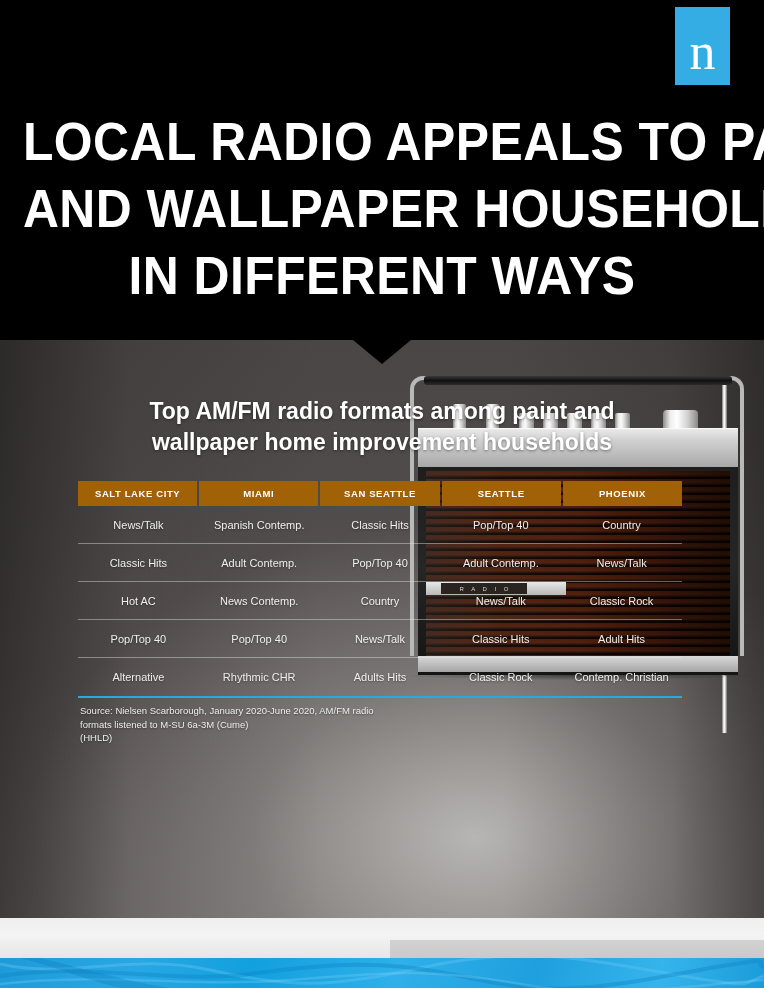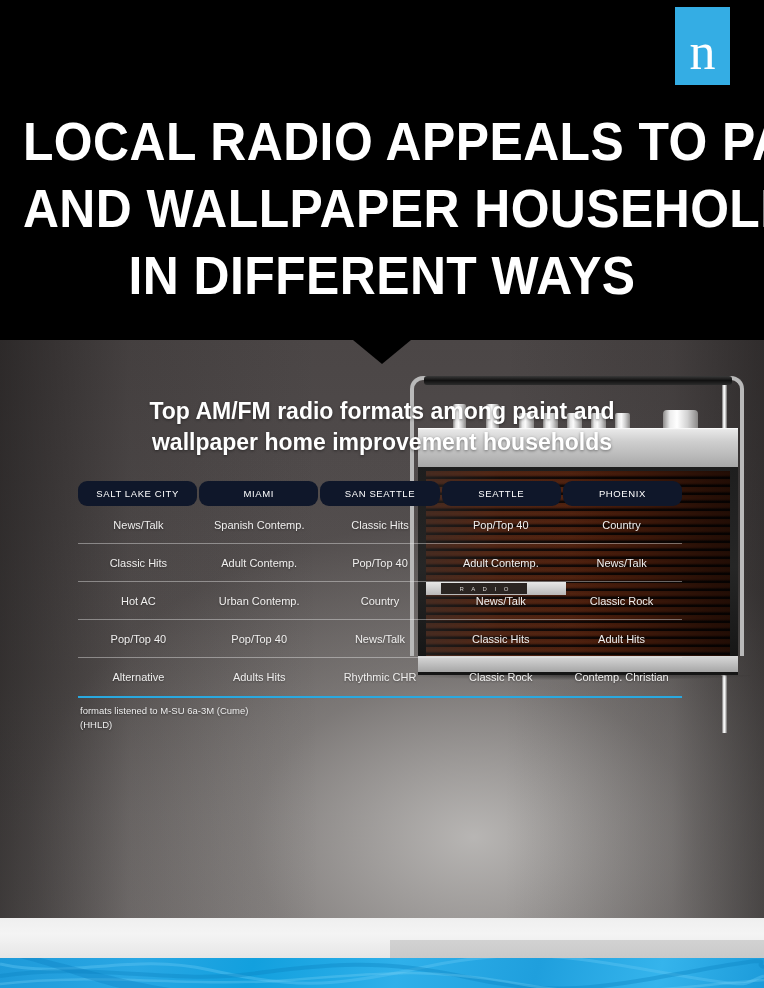--- a/index.html
+++ b/index.html
@@ -171,23 +171,23 @@
     position:absolute; left:82px; top:56px; width:600px;
     text-align:center; color:#ffffff;
     font-size:23px; line-height:31px; font-weight:700;
     text-shadow:0 1px 3px rgba(0,0,0,0.45);
   }
   .subtitle span { display:block; }
 
   .tbl { position:absolute; left:78px; top:141px; width:604px; }
   .thead { display:flex; height:25px; gap:2px; }
   .th {
-    flex:1; background:#0f172a; color:#ffffff;
-    font-size:9.5px; font-weight:400; letter-spacing:0.6px;
-    display:flex; align-items:center; justify-content:center;border-radius:9px;
+    flex:1; background:#a16207; color:#ffffff;
+    font-size:9.5px; font-weight:700; letter-spacing:0.6px;
+    display:flex; align-items:center; justify-content:center;
   }
   .trow { display:flex; height:38px; border-bottom:1px solid rgba(235,235,235,0.42); }
   .trow:first-of-type { border-top:none; }
   .td {
     flex:1; color:#f0efee; font-size:11px;
     display:flex; align-items:center; justify-content:center;
     text-shadow:0 1px 2px rgba(0,0,0,0.35);
   }
   .tbl-bottom { height:2px; background:#29a9e0; margin-top:0px; }
 
@@ -282,43 +282,44 @@
       </div>
       <div class="trow">
         <div class="td">Classic Hits</div>
         <div class="td">Adult Contemp.</div>
         <div class="td">Pop/Top 40</div>
         <div class="td">Adult Contemp.</div>
         <div class="td">News/Talk</div>
       </div>
       <div class="trow">
         <div class="td">Hot AC</div>
-        <div class="td">Urban Contemp.</div>
+        <div class="td">News Contemp.</div>
         <div class="td">Country</div>
         <div class="td">News/Talk</div>
         <div class="td">Classic Rock</div>
       </div>
       <div class="trow">
         <div class="td">Pop/Top 40</div>
         <div class="td">Pop/Top 40</div>
         <div class="td">News/Talk</div>
         <div class="td">Classic Hits</div>
         <div class="td">Adult Hits</div>
       </div>
       <div class="trow" style="border-bottom:none">
         <div class="td">Alternative</div>
+        <div class="td">Rhythmic CHR</div>
         <div class="td">Adults Hits</div>
-        <div class="td">Rhythmic CHR</div>
         <div class="td">Classic Rock</div>
         <div class="td">Contemp. Christian</div>
       </div>
       <div class="tbl-bottom"></div>
     </div>
 
     <div class="source">
+      <div>Source: Nielsen Scarborough,  January 2020-June 2020, AM/FM radio</div>
       <div>formats listened to M-SU 6a-3M (Cume)</div>
       <div>(HHLD)</div>
     </div>
   </div>
 
   <div class="header">
     <div class="logo">
       <div class="logo-glyph">n</div>
     </div>
     <div class="headline">

